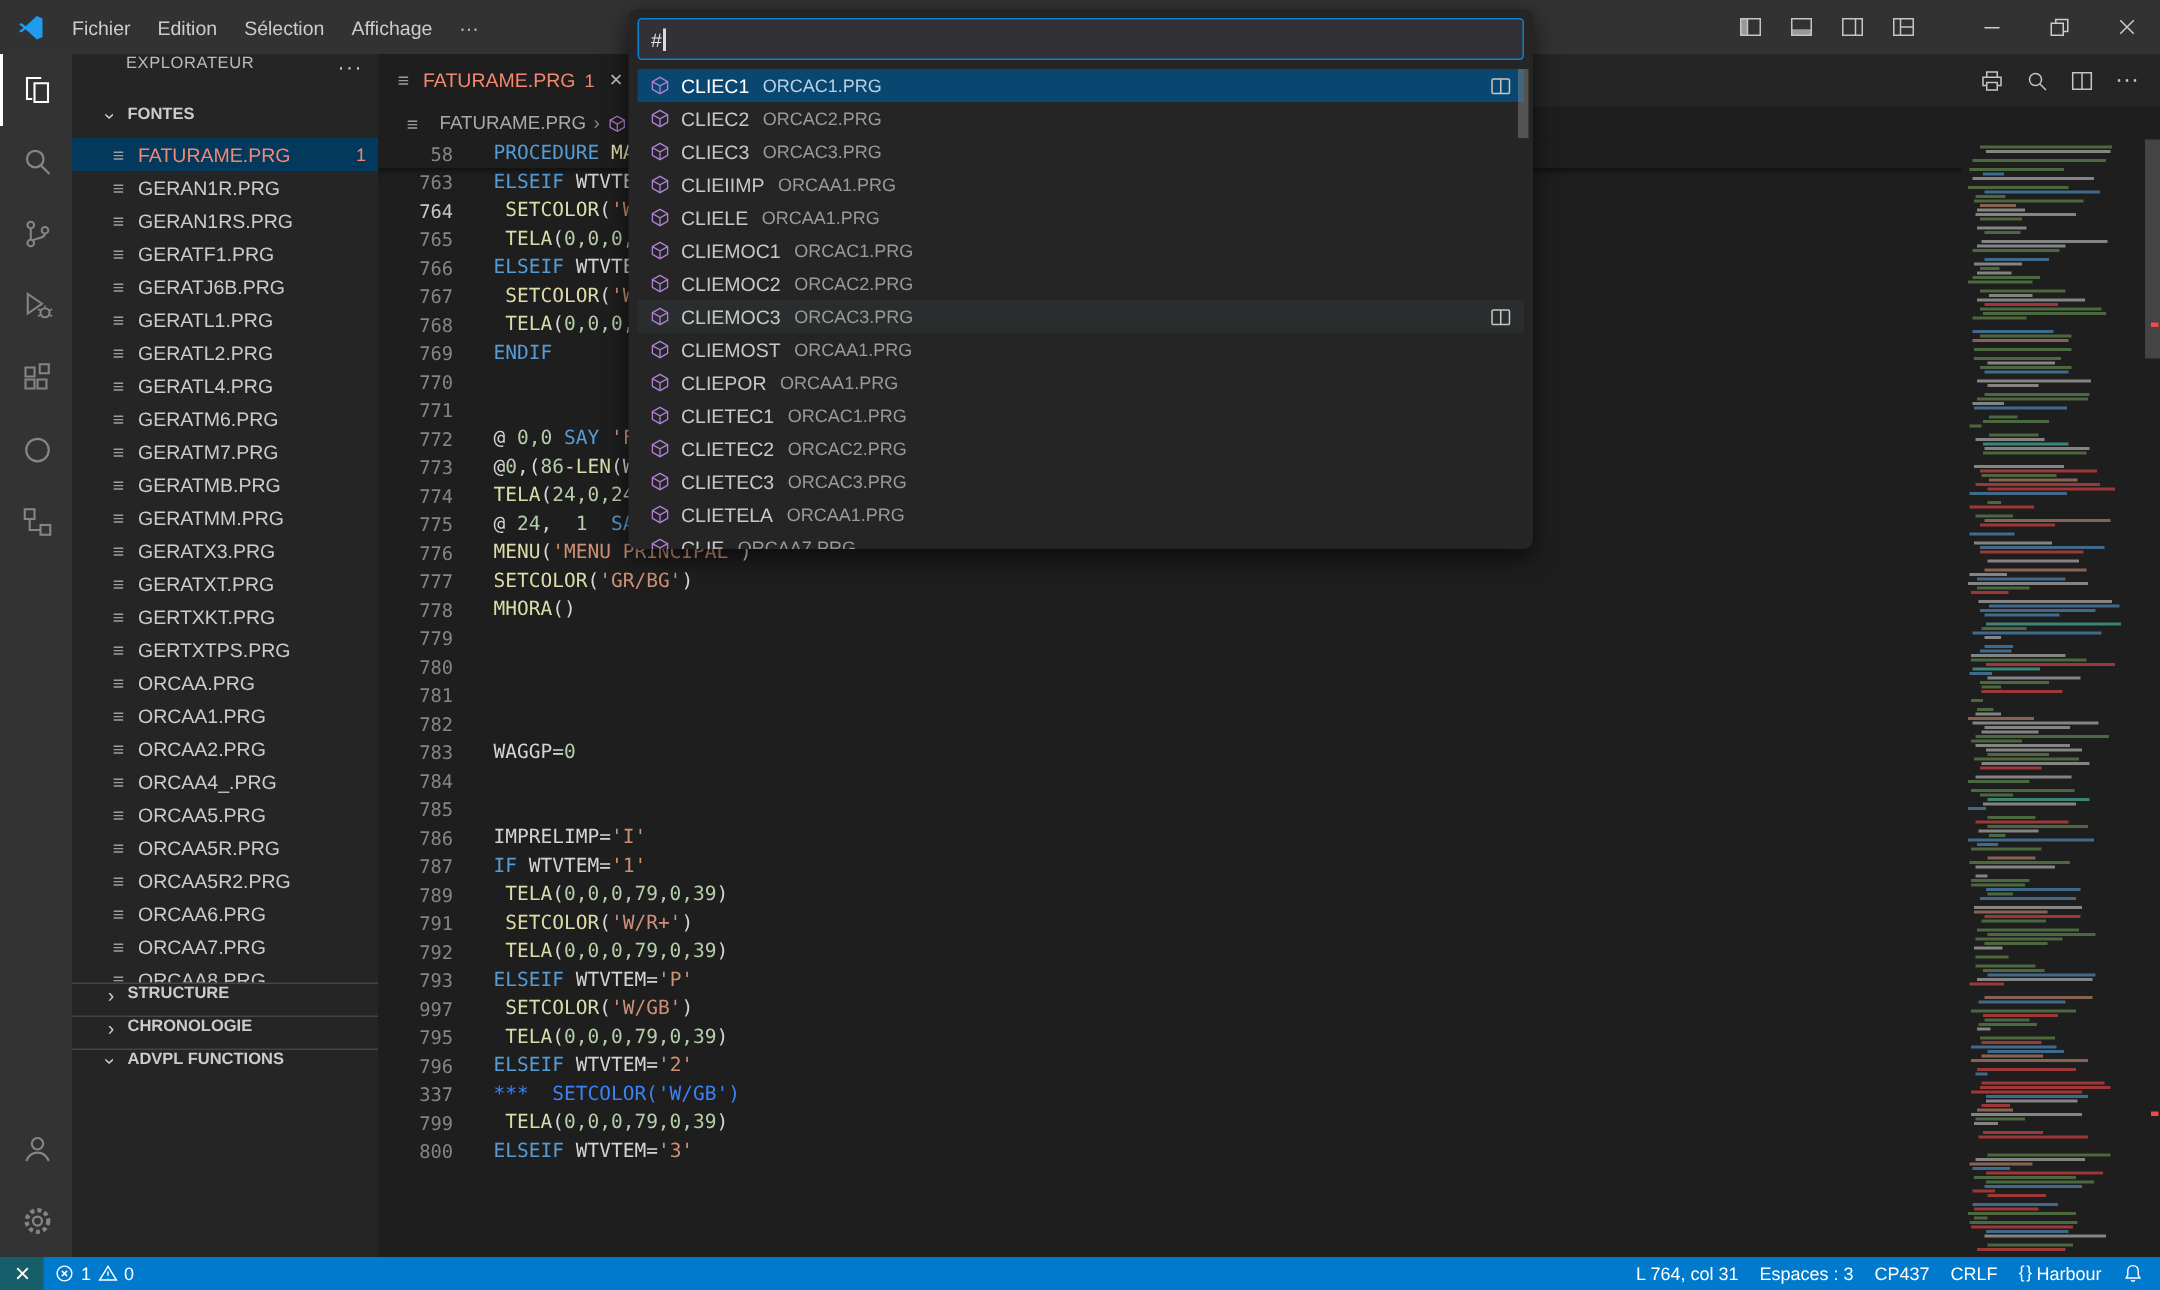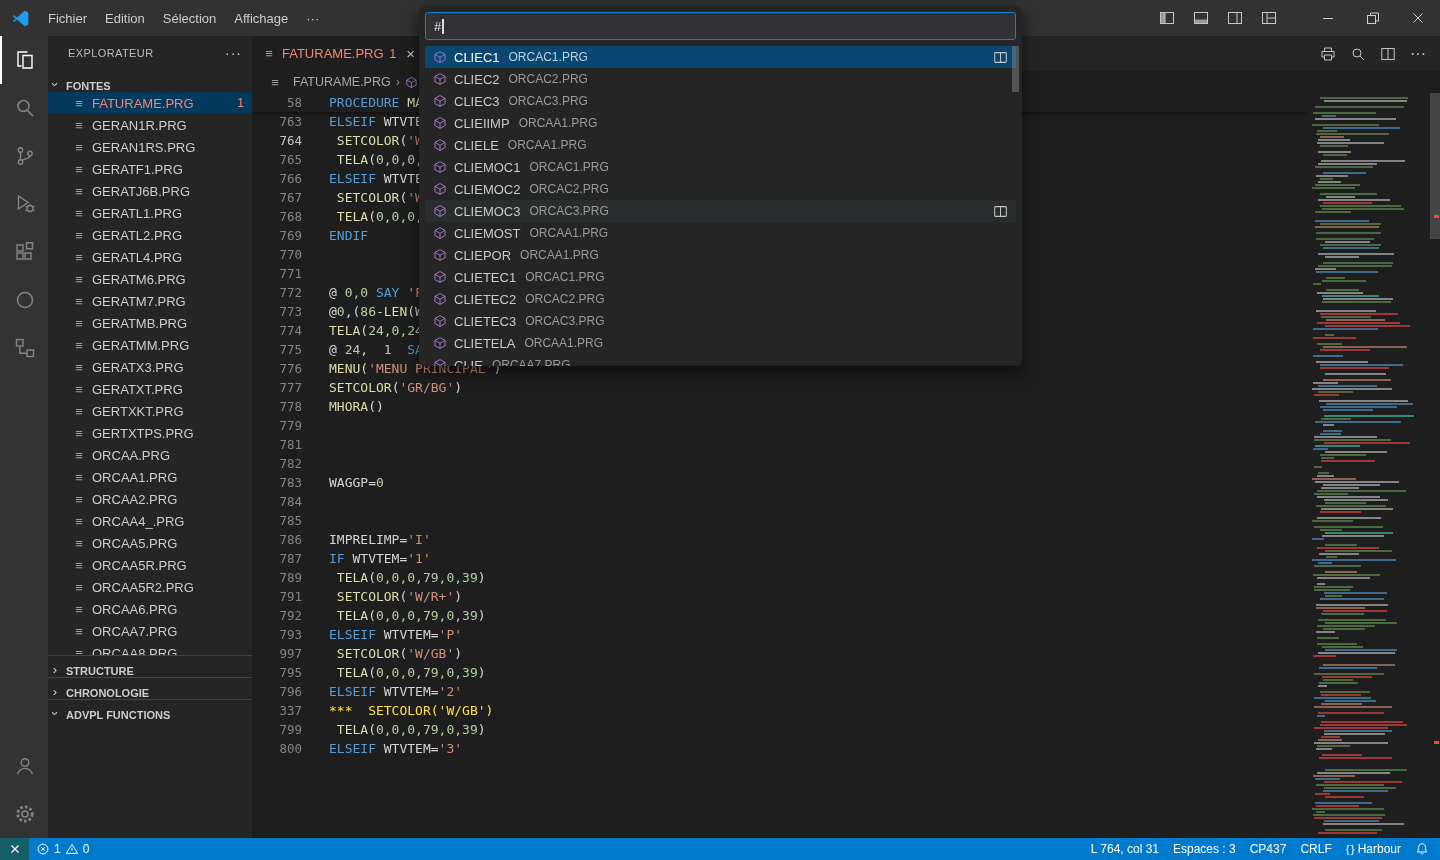--- a/index.html
+++ b/index.html
@@ -20,23 +20,23 @@
   .win-btn{width:45px;height:100%;display:flex;align-items:center;justify-content:center;color:#cccccc}
 
   
   .activitybar{position:absolute;left:0;top:36px;width:48px;bottom:22px;background:#333333;z-index:5}
   .ab-item{width:48px;height:48px;display:flex;align-items:center;justify-content:center;color:#858585;border-left:2px solid transparent}
   .ab-item.active{color:#ffffff;border-left:2px solid #ffffff}
   .ab-bottom{position:absolute;bottom:0;left:0;width:48px}
 
   
   .sidebar{position:absolute;left:48px;top:36px;width:204px;bottom:22px;background:#252526;z-index:4}
-  .sb-header{position:absolute;top:0;left:0;right:0;height:34px;display:flex;align-items:center;padding:0 10px 0 20px;font-size:11px;letter-spacing:.4px;color:#bbbbbb}
+  .sb-header{position:absolute;top:0;left:0;right:0;height:34px;display:flex;align-items:flex-start;padding:0 10px 0 36px;font-size:11px;letter-spacing:.4px;color:#bbbbbb}
   .sb-header .more{margin-left:auto;color:#cccccc;font-size:14px;letter-spacing:1px}
-  .sb-sec{height:22px;display:flex;align-items:flex-end;gap:5px;padding-left:1px;font-size:11px;font-weight:bold;color:#cccccc}
+  .sb-sec{height:22px;display:flex;align-items:flex-start;gap:5px;padding-left:20px;font-size:11px;font-weight:bold;color:#cccccc}
   .sec-fontes{position:absolute;top:34px;left:0;right:0}
   .chev{display:inline-block;width:12px;text-align:center;font-size:13px;font-weight:normal;color:#cccccc}
   .chev.down{transform:rotate(90deg)}
   .file-list{position:absolute;top:56px;left:0;right:0;height:563px;overflow:hidden}
   .file-row{height:22px;display:flex;align-items:center;padding:0 8px 0 23px;font-size:13px;color:#cccccc}
   .file-row.fsel{background:#04395e}
   .file-row.ferr .fname{color:#f48771}
   .ficon{width:16px;margin-right:5px;color:#9d9d9d;font-size:13px;text-align:center}
   .fname{white-space:nowrap;overflow:hidden}
   .fbadge{margin-left:auto;color:#f48771;font-size:12px}
@@ -53,21 +53,21 @@
   .ed-actions{margin-left:auto;display:flex;align-items:center;gap:14px;padding-right:14px;color:#c5c5c5}
   .breadcrumb{position:absolute;top:35px;left:0;right:0;height:22px;display:flex;align-items:center;gap:5px;padding-left:15px;font-size:12.5px;color:#a9a9a9;background:#1e1e1e}
   .bc-sep{color:#8a8a8a}
   .code-area{position:absolute;top:57px;left:0;right:132px;bottom:0;overflow:hidden;font-family:"DejaVu Sans Mono",monospace;font-size:13px}
   .code-line{height:19px;line-height:19px;display:flex;white-space:pre}
   .gutter{flex:none;width:50px;text-align:right;color:#858585;font-size:12.5px}
   .code-line.current .gutter{color:#c6c6c6}
   .ctext{margin-left:27px;white-space:pre}
   .sticky-wrap{position:relative;z-index:3;background:#1e1e1e;box-shadow:0 2px 4px rgba(0,0,0,.45)}
   .tok-kw{color:#569cd6}.tok-fn{color:#dcdcaa}.tok-str{color:#ce9178}
-  .tok-num{color:#b5cea8}.tok-txt{color:#d4d4d4}.tok-cmt{color:#fde047}
+  .tok-num{color:#b5cea8}.tok-txt{color:#d4d4d4}.tok-cmt{color:#3b82f6}
 
   
   .minimap{position:absolute;top:57px;right:10px;width:120px;bottom:0;overflow:hidden}
   .mm-bar{position:absolute;height:2px;opacity:.6}
   .v-scroll{position:absolute;top:57px;right:0;width:10px;bottom:0}
   .v-slider{position:absolute;top:0;left:0;right:0;height:146px;background:rgba(150,150,150,.32)}
   .ruler-err{position:absolute;right:1px;width:5px;height:3px;background:#f44747}
 
   
   .quickpick{position:absolute;left:419px;top:6px;width:603px;height:360px;background:#252526;border-radius:6px;
@@ -407,20 +407,21 @@
           <div class="code-line"><span class="gutter">770</span><span class="ctext"></span></div>
           <div class="code-line"><span class="gutter">771</span><span class="ctext"></span></div>
           <div class="code-line"><span class="gutter">772</span><span class="ctext"><span class="tok-txt">@ </span><span class="tok-num">0,0</span><span class="tok-txt"> </span><span class="tok-kw">SAY</span><span class="tok-txt"> </span><span class="tok-str">'FATURAMENTO'</span></span></div>
           <div class="code-line"><span class="gutter">773</span><span class="ctext"><span class="tok-txt">@</span><span class="tok-num">0</span><span class="tok-txt">,(</span><span class="tok-num">86</span><span class="tok-txt">-</span><span class="tok-fn">LEN</span><span class="tok-txt">(WTITULO))/</span><span class="tok-num">2</span><span class="tok-txt"> </span><span class="tok-kw">SAY</span><span class="tok-txt"> WTITULO</span></span></div>
           <div class="code-line"><span class="gutter">774</span><span class="ctext"><span class="tok-fn">TELA</span><span class="tok-txt">(</span><span class="tok-num">24,0,24,79,0,39</span><span class="tok-txt">)</span></span></div>
           <div class="code-line"><span class="gutter">775</span><span class="ctext"><span class="tok-txt">@ </span><span class="tok-num">24</span><span class="tok-txt">,  </span><span class="tok-num">1</span><span class="tok-txt">  </span><span class="tok-kw">SAY</span><span class="tok-txt"> WVERSAO</span></span></div>
           <div class="code-line"><span class="gutter">776</span><span class="ctext"><span class="tok-fn">MENU</span><span class="tok-txt">(</span><span class="tok-str">'MENU PRINCIPAL'</span><span class="tok-txt">)</span></span></div>
           <div class="code-line"><span class="gutter">777</span><span class="ctext"><span class="tok-fn">SETCOLOR</span><span class="tok-txt">(</span><span class="tok-str">'GR/BG'</span><span class="tok-txt">)</span></span></div>
           <div class="code-line"><span class="gutter">778</span><span class="ctext"><span class="tok-fn">MHORA</span><span class="tok-txt">()</span></span></div>
           <div class="code-line"><span class="gutter">779</span><span class="ctext"></span></div>
+          <div class="code-line"><span class="gutter">780</span><span class="ctext"></span></div>
           <div class="code-line"><span class="gutter">781</span><span class="ctext"></span></div>
           <div class="code-line"><span class="gutter">782</span><span class="ctext"></span></div>
           <div class="code-line"><span class="gutter">783</span><span class="ctext"><span class="tok-txt">WAGGP=</span><span class="tok-num">0</span></span></div>
           <div class="code-line"><span class="gutter">784</span><span class="ctext"></span></div>
           <div class="code-line"><span class="gutter">785</span><span class="ctext"></span></div>
           <div class="code-line"><span class="gutter">786</span><span class="ctext"><span class="tok-txt">IMPRELIMP=</span><span class="tok-str">'I'</span></span></div>
           <div class="code-line"><span class="gutter">787</span><span class="ctext"><span class="tok-kw">IF</span><span class="tok-txt"> WTVTEM=</span><span class="tok-str">'1'</span></span></div>
           <div class="code-line"><span class="gutter">789</span><span class="ctext"><span class="tok-txt"> </span><span class="tok-fn">TELA</span><span class="tok-txt">(</span><span class="tok-num">0,0,0,79,0,39</span><span class="tok-txt">)</span></span></div>
           <div class="code-line"><span class="gutter">791</span><span class="ctext"><span class="tok-txt"> </span><span class="tok-fn">SETCOLOR</span><span class="tok-txt">(</span><span class="tok-str">'W/R+'</span><span class="tok-txt">)</span></span></div>
           <div class="code-line"><span class="gutter">792</span><span class="ctext"><span class="tok-txt"> </span><span class="tok-fn">TELA</span><span class="tok-txt">(</span><span class="tok-num">0,0,0,79,0,39</span><span class="tok-txt">)</span></span></div>

